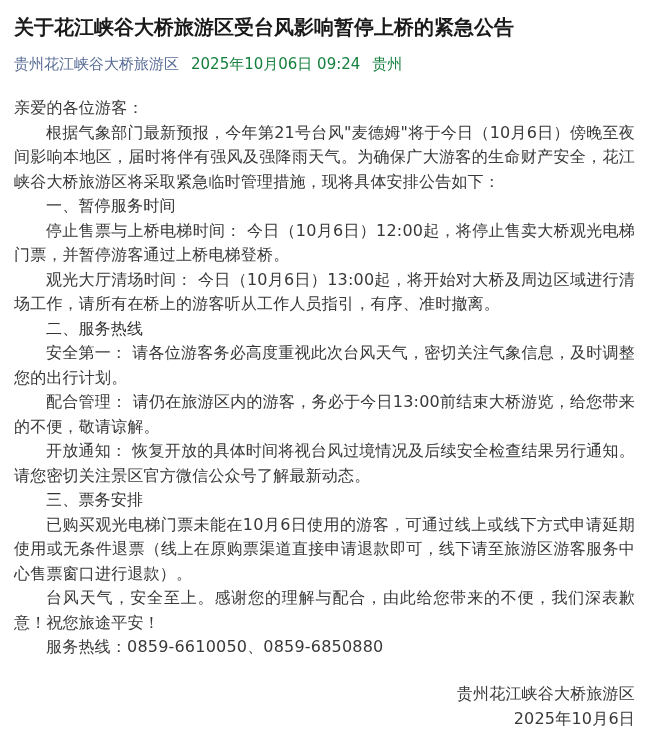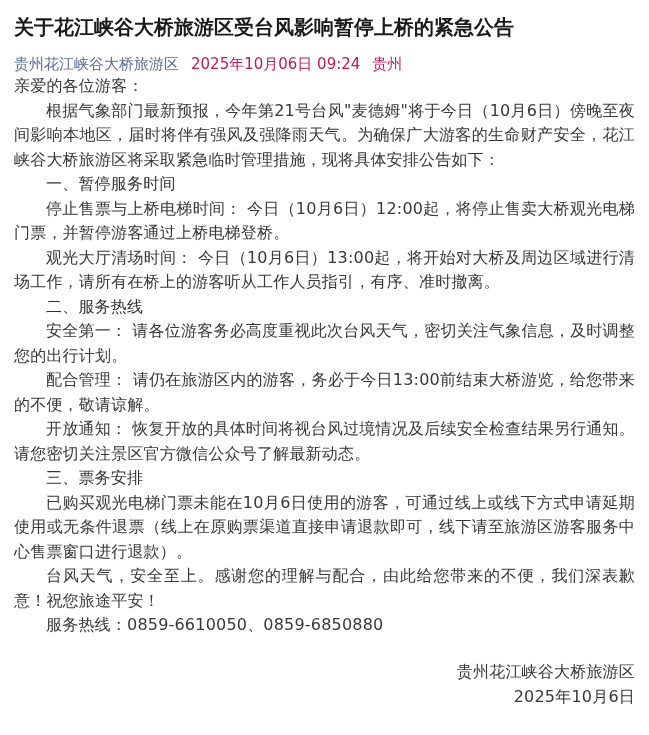--- a/index.html
+++ b/index.html
@@ -35,23 +35,24 @@
     font-size: 15px;
     line-height: 20px;
     white-space: nowrap;
   }
   .account {
     color: #576b95;
     text-decoration: none;
     cursor: pointer;
   }
   .meta {
-    color: #be185d;
+    color: #15803d;
   }
   .article-body {
+    margin-top: 22px;
     font-size: 16px;
     line-height: 24.5px;
     letter-spacing: 0.2px;
     color: #383838;
     text-align: justify;
   }
   .article-body p {
     margin: 0;
     padding: 0;
   }

